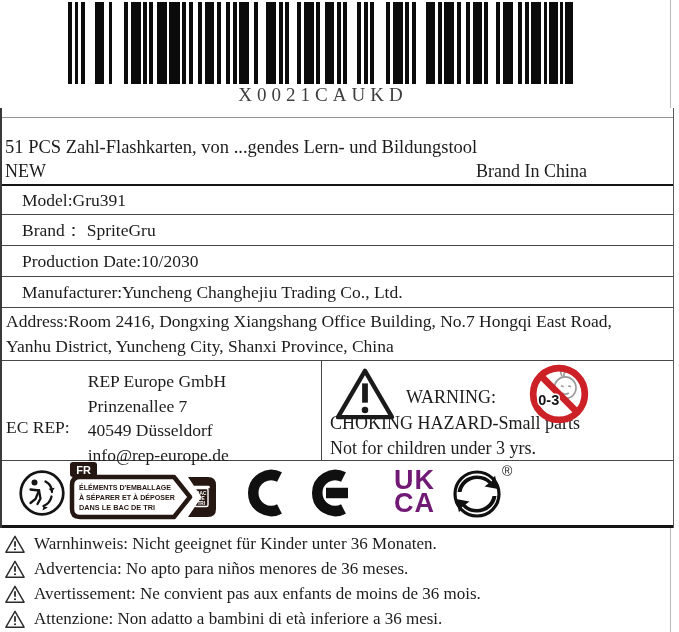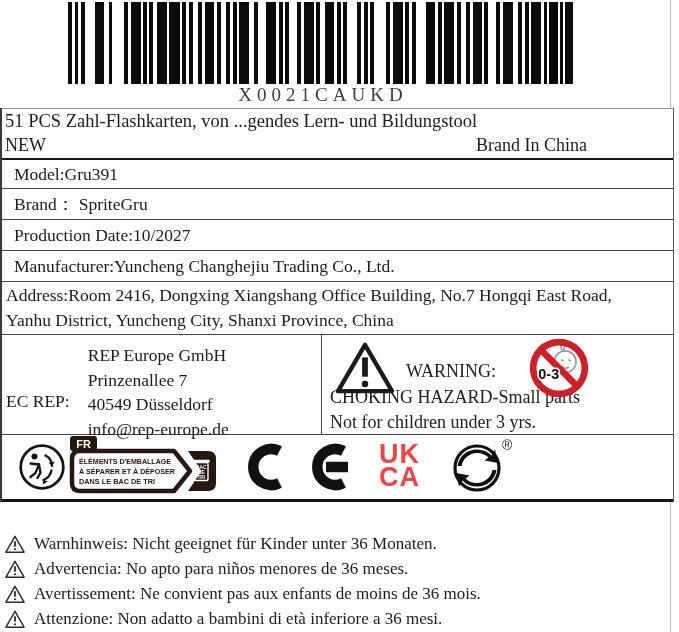--- a/index.html
+++ b/index.html
@@ -10,45 +10,45 @@
 
   
   .barcode-wrap{position:absolute;left:52px;top:2px;width:510px;padding-left:16px;}
   .barcode-bars{display:flex;align-items:stretch;height:82px;}
   .barcode-bars .bar{background:#0b0b0b;height:100%;flex:0 0 auto;}
   .barcode-text{text-align:center;font-size:19px;letter-spacing:5px;color:#3f3f3f;margin-top:0px;}
 
   
   .info-table{position:absolute;left:0;top:108px;width:671px;border-left:2px solid #3a3a3a;border-right:1px solid #5a5a5a;background:#fff;}
   .trow{position:relative;border-bottom:1px solid #474747;}
-  .row-title{height:48px;border-top:1px solid #949494;border-bottom:2px solid #141414;padding-top:1px;}
+  .row-title{height:48px;border-top:1px solid #949494;border-bottom:2px solid #141414;padding-top:18px;margin-top:9px;}
   .title-line{font-size:18.5px;line-height:23px;padding-left:3px;white-space:nowrap;}
   .title-sub{display:flex;justify-content:space-between;font-size:18px;line-height:24px;padding-left:3px;}
   .origin{margin-right:86px;}
-  .row-simple{height:30px;display:flex;align-items:center;font-size:17.5px;padding-left:12px;}
+  .row-simple{height:30px;display:flex;align-items:center;font-size:17.5px;padding-left:20px;}
   .row-model{height:28px;}
   .row-address{height:51px;font-size:17.5px;line-height:25px;padding-left:4px;padding-top:1px;}
   .row-ecrep{height:99px;display:flex;}
   .ecrep-cell{width:319px;border-right:1px solid #474747;display:flex;font-size:17.5px;}
   .ecrep-label{padding:8px 0 0 4px;white-space:nowrap;margin-top:48px;}
   .ecrep-lines{margin-left:18px;padding-top:8px;line-height:24.5px;}
   .warn-cell{position:relative;flex:1;}
   .warn-title{position:absolute;left:84px;top:26px;font-size:18px;}
   .warn-l1{position:absolute;left:8px;top:52px;font-size:18px;white-space:nowrap;}
   .warn-l2{position:absolute;left:8px;top:77px;font-size:18px;white-space:nowrap;}
   .tri-big{position:absolute;left:12px;top:6px;}
   .prohib{position:absolute;left:206px;top:2px;}
 
   
   .row-icons{height:64px;border-bottom:3px solid #141414;position:relative;}
   .triman{position:absolute;left:16px;top:8px;}
   .frlogo{position:absolute;left:62px;top:1px;}
   .cemark{position:absolute;left:240px;top:8px;}
-  .ukca{position:absolute;left:377px;top:8px;font-family:"Liberation Sans",sans-serif;
-        font-weight:bold;font-size:27px;line-height:23px;letter-spacing:1px;color:#ef4444;}
+  .ukca{position:absolute;left:392px;top:8px;font-family:"Liberation Sans",sans-serif;
+        font-weight:bold;font-size:27px;line-height:23px;letter-spacing:1px;color:#701a75;}
   .greendot{position:absolute;left:450px;top:8px;}
   .registered{position:absolute;left:500px;top:2px;font-size:14px;font-family:"Liberation Sans",sans-serif;color:#222;}
 
   
   .age-warnings{position:absolute;left:0;top:534px;width:672px;}
   .aw-line{display:flex;align-items:flex-start;height:25px;font-size:17px;}
   .aw-line svg{margin:0 8px 2px 4px;flex:0 0 auto;}
   .aw-text{white-space:nowrap;}
 </style>
 </head>
@@ -125,21 +125,21 @@
       </div>
     </div>
 
     <div class="trow row-simple row-model">
       <span>Model:Gru391</span>
     </div>
     <div class="trow row-simple">
       <span>Brand： SpriteGru</span>
     </div>
     <div class="trow row-simple">
-      <span>Production Date:10/2027</span>
+      <span>Production Date:10/2030</span>
     </div>
     <div class="trow row-simple">
       <span>Manufacturer:Yuncheng Changhejiu Trading Co., Ltd.</span>
     </div>
     <div class="trow row-address">
       <div>Address:Room 2416, Dongxing Xiangshang Office Building, No.7 Hongqi East Road,</div>
       <div>Yanhu District, Yuncheng City, Shanxi Province, China</div>
     </div>
 
     <div class="trow row-ecrep">

